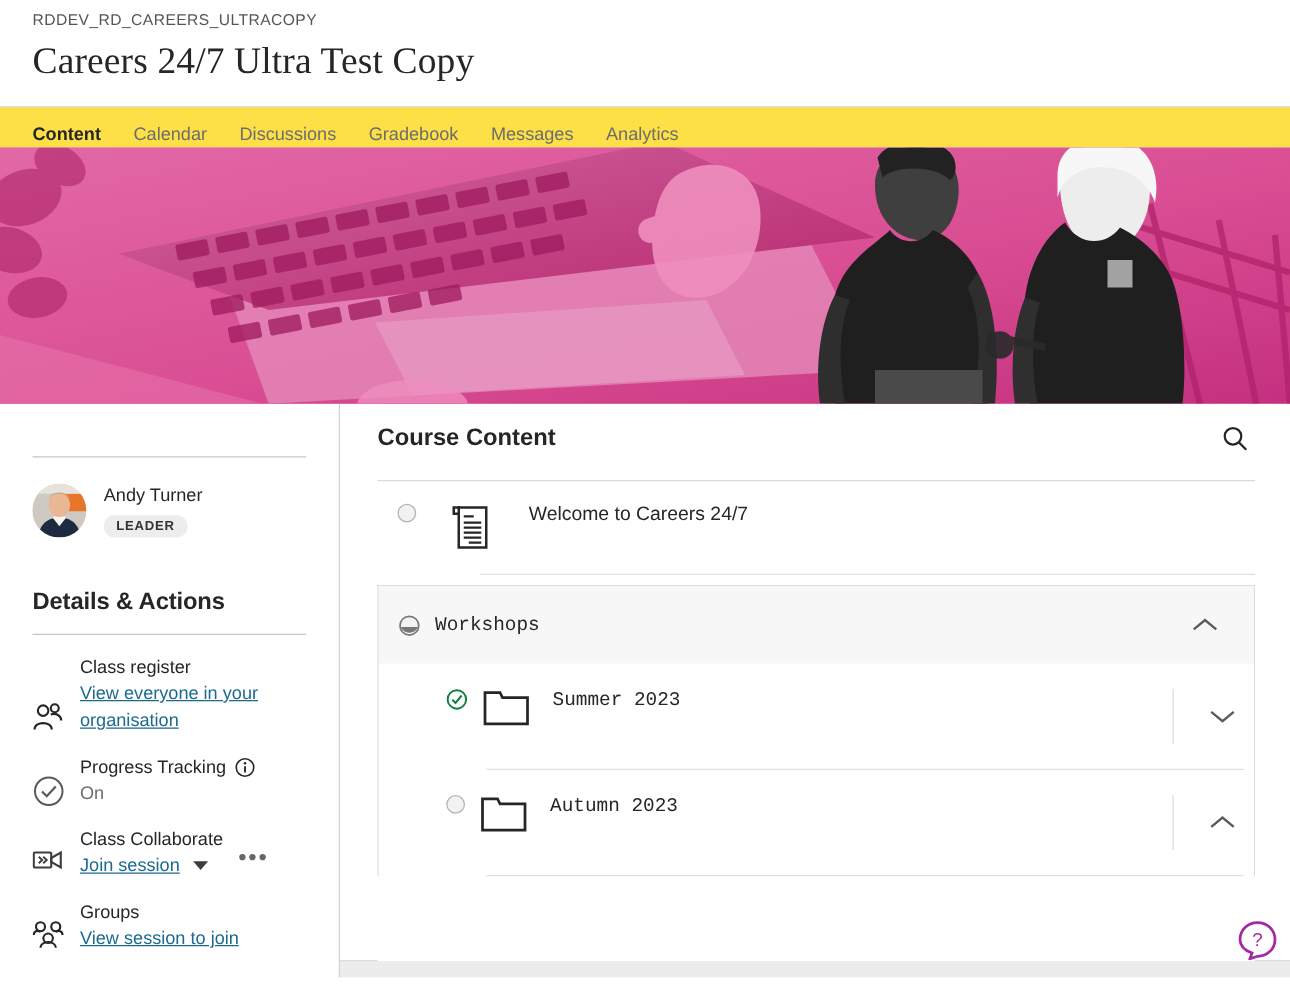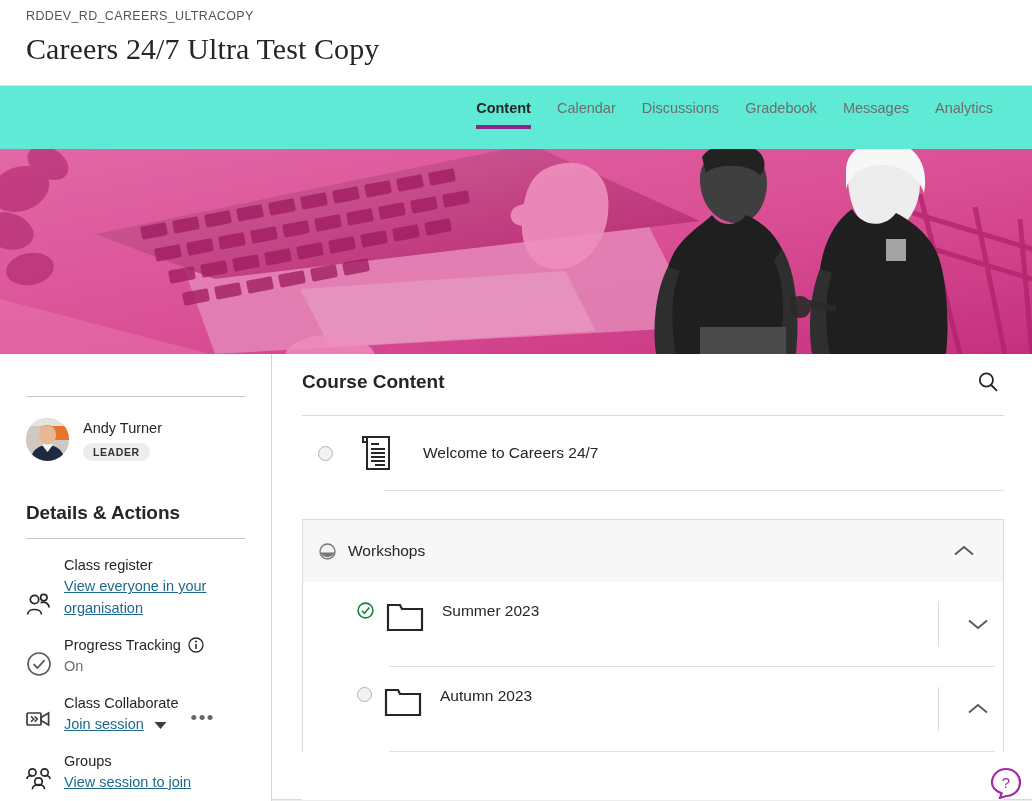--- a/index.html
+++ b/index.html
@@ -18,23 +18,23 @@
     line-height: 18px; padding-top: 3px;
   }
   .course-title {
     font-family: "Liberation Serif", serif;
     font-size: 30px; font-weight: 400; color: #262626;
     line-height: 44px; letter-spacing: .1px; margin-top: 2px;
   }
 
   
   .tabbar {
-    height: 64px; border-top: 1px solid #dedede;
+    height: 33px; border-top: 1px solid #dedede;
     display: flex; align-items: flex-start; padding: 0 26px;
-    position: relative; background: #5eead4; justify-content: flex-end;
+    position: relative; background: #fde047;
   }
   .tab {
     font-size: 14.5px; color: #6d6d6d; padding: 14px 13px 13px 13px;
     position: relative; cursor: pointer; white-space: nowrap;
   }
   .tab:first-child { margin-left: -13px; }
   .tab.active { color: #262626; font-weight: 700; }
   .tab.active::after {
     content: ""; position: absolute; left: 13px; right: 13px; bottom: 0;
     height: 4px; background: #8b248b;
@@ -98,32 +98,32 @@
 
   
   .content {
     flex: 1 1 auto; padding: 12px 28px 0 30px; position: relative; overflow: hidden;
   }
   .content-head { display: flex; align-items: center; justify-content: space-between; }
   .content-title { font-size: 19px; font-weight: 700; color: #262626; }
   .search-btn { background: none; border: none; cursor: pointer; padding: 4px; line-height: 0; }
   .content-rule { height: 1px; background: #d9d9d9; margin-top: 17px; }
 
-  .item-row { display: flex; align-items: center; gap: 28px; padding: 18px 0 18px 16px; }
+  .item-row { display: flex; gap: 28px; padding: 18px 0 18px 16px; }
   .item-title { font-size: 15.5px; color: #262626; }
   .row-rule { height: 1px; background: #e0e0e0; margin-left: 82px; }
 
   .progress-ring {
     width: 15px; height: 15px; flex: 0 0 15px; border-radius: 50%;
     border: 1.5px solid #b3b3b3; background: #f2f2f2;
   }
   .doc-icon, .folder-icon { flex: 0 0 auto; line-height: 0; }
 
   .section-card {
-    border: 1px solid #dcdcdc; border-bottom: none; margin-top: 28px;
+    border: 1px solid #dcdcdc; border-bottom: none; margin-top: 8px; font-family: Liberation Mono, monospace;
   }
   .section-header {
     background: #f7f7f7; height: 62px; display: flex; align-items: center;
     padding: 0 22px 0 16px; cursor: pointer;
   }
   .section-header .sect-icon { margin-right: 12px; line-height: 0; }
   .section-name { font-size: 15.5px; color: #262626; flex: 1 1 auto; }
   .chev-btn { background: none; border: none; cursor: pointer; padding: 6px; line-height: 0; }
 
   .section-body { background: #fff; padding-left: 0; }

